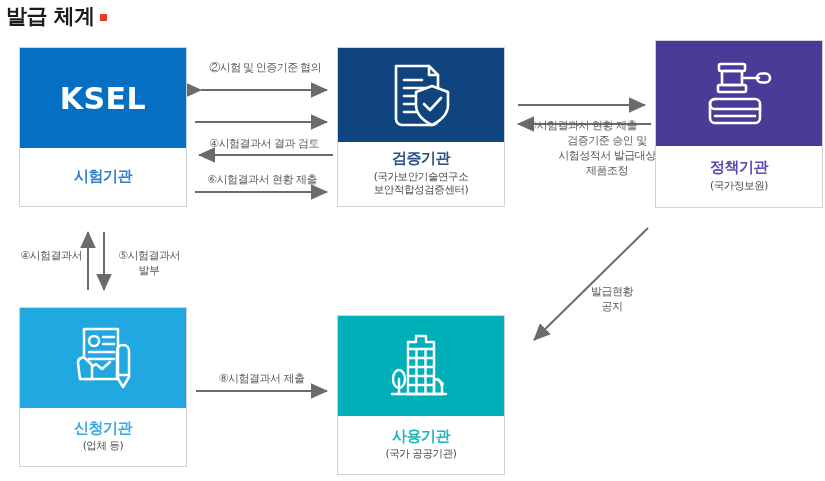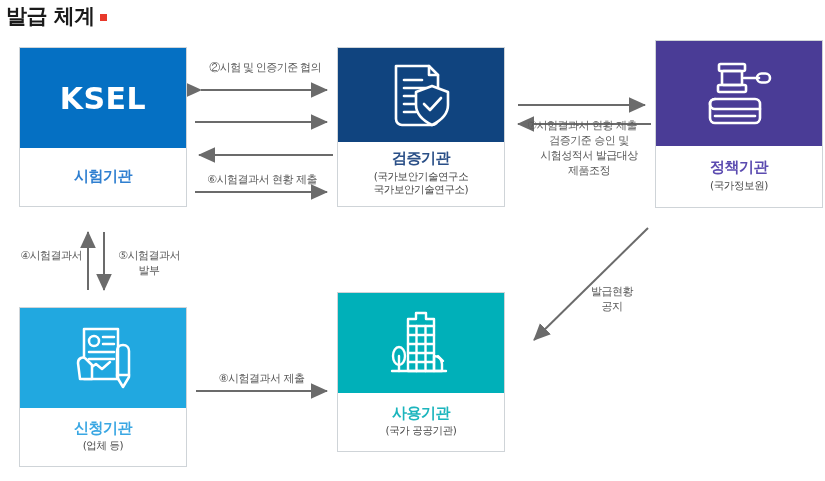--- a/index.html
+++ b/index.html
@@ -94,21 +94,21 @@
   #node-verify .node-label { color: #2a4f87; }
 
   #node-policy     { left: 655px; top: 40px;  width: 168px; height: 168px; }
   #node-policy .node-icon { height: 105px; background: #4a3c96; }
   #node-policy .node-label { color: #5b4bb0; }
 
   #node-applicant  { left: 19px;  top: 307px; width: 168px; height: 160px; }
   #node-applicant .node-icon { height: 100px; background: #21a8e0; }
   #node-applicant .node-label { color: #3aa7e3; }
 
-  #node-user       { left: 337px; top: 292px; width: 168px; height: 160px; }
+  #node-user       { left: 337px; top: 315px; width: 168px; height: 160px; }
   #node-user .node-icon { height: 100px; background: #00b0b9; }
   #node-user .node-label { color: #1cb5bd; }
 
   .ksel-logo {
     font-size: 30px;
     font-weight: bold;
     color: #ffffff;
     letter-spacing: 0.5px;
     font-family: "DejaVu Sans", "Liberation Sans", sans-serif;
   }
@@ -187,24 +187,25 @@
     <g>
       <line x1="196" y1="391" x2="327" y2="391" stroke="#6b6b6b" stroke-width="2" marker-end="url(#ah-r)"></line>
     </g>
 
     <g>
       <line x1="648" y1="228" x2="534" y2="340" stroke="#6b6b6b" stroke-width="2" marker-end="url(#ah-l)"></line>
     </g>
   </svg>
 
   <div class="flow-label center" style="left:201px; top:60px; width:128px;font-family:Liberation Serif, serif;">②시험 및 인증기준 협의</div>
+  <div class="flow-label center" style="left:197px; top:137px; width:134px;">④시험결과서 결과 검토</div>
   <div class="flow-label center" style="left:195px; top:173px; width:134px;">⑥시험결과서 현황 제출</div>
 
   <div class="flow-label center" style="left:516px; top:86px; width:132px;margin-top:33px;">⑦시험결과서 현황 제출</div>
-  <div class="flow-label center" style="left:519px; top:134px; width:140px;">
+  <div class="flow-label center" style="left:537px; top:134px; width:140px;">
     <div>검증기준 승인 및</div>
     <div>시험성적서 발급대상</div>
     <div>제품조정</div>
   </div>
 
   <div class="flow-label" style="left:18px; top:249px; text-align:right; width:64px;">④시험결과서</div>
   <div class="flow-label center" style="left:110px; top:249px; width:78px;">
     <div>⑤시험결과서</div>
     <div>발부</div>
   </div>
@@ -236,21 +237,21 @@
         <line x1="16" y1="44" x2="28" y2="44"></line>
         <line x1="16" y1="52" x2="28" y2="52"></line>
         <path d="M44 26 l16 6 v13 c0 10 -8 16 -16 20 c-8 -4 -16 -10 -16 -20 V32 z" fill="#10447f"></path>
         <path d="M36 44 l6 6 l11 -12"></path>
       </svg>
     </div>
     <div class="node-body">
       <div class="node-label">검증기관</div>
       <div class="node-sub">
         <div>(국가보안기술연구소</div>
-        <div>국가보안기술연구소)</div>
+        <div>보안적합성검증센터)</div>
       </div>
     </div>
   </div>
 
   <div class="node" id="node-policy">
     <div class="node-icon">
       <svg width="72" height="70" viewBox="0 0 72 70" fill="none" stroke="#ffffff" stroke-width="2.6" stroke-linecap="round" stroke-linejoin="round">
         <rect x="16" y="5" width="26" height="7" rx="1.5"></rect>
         <rect x="19" y="12" width="20" height="14" rx="1.5"></rect>
         <rect x="15" y="26" width="28" height="7" rx="1.5"></rect>

